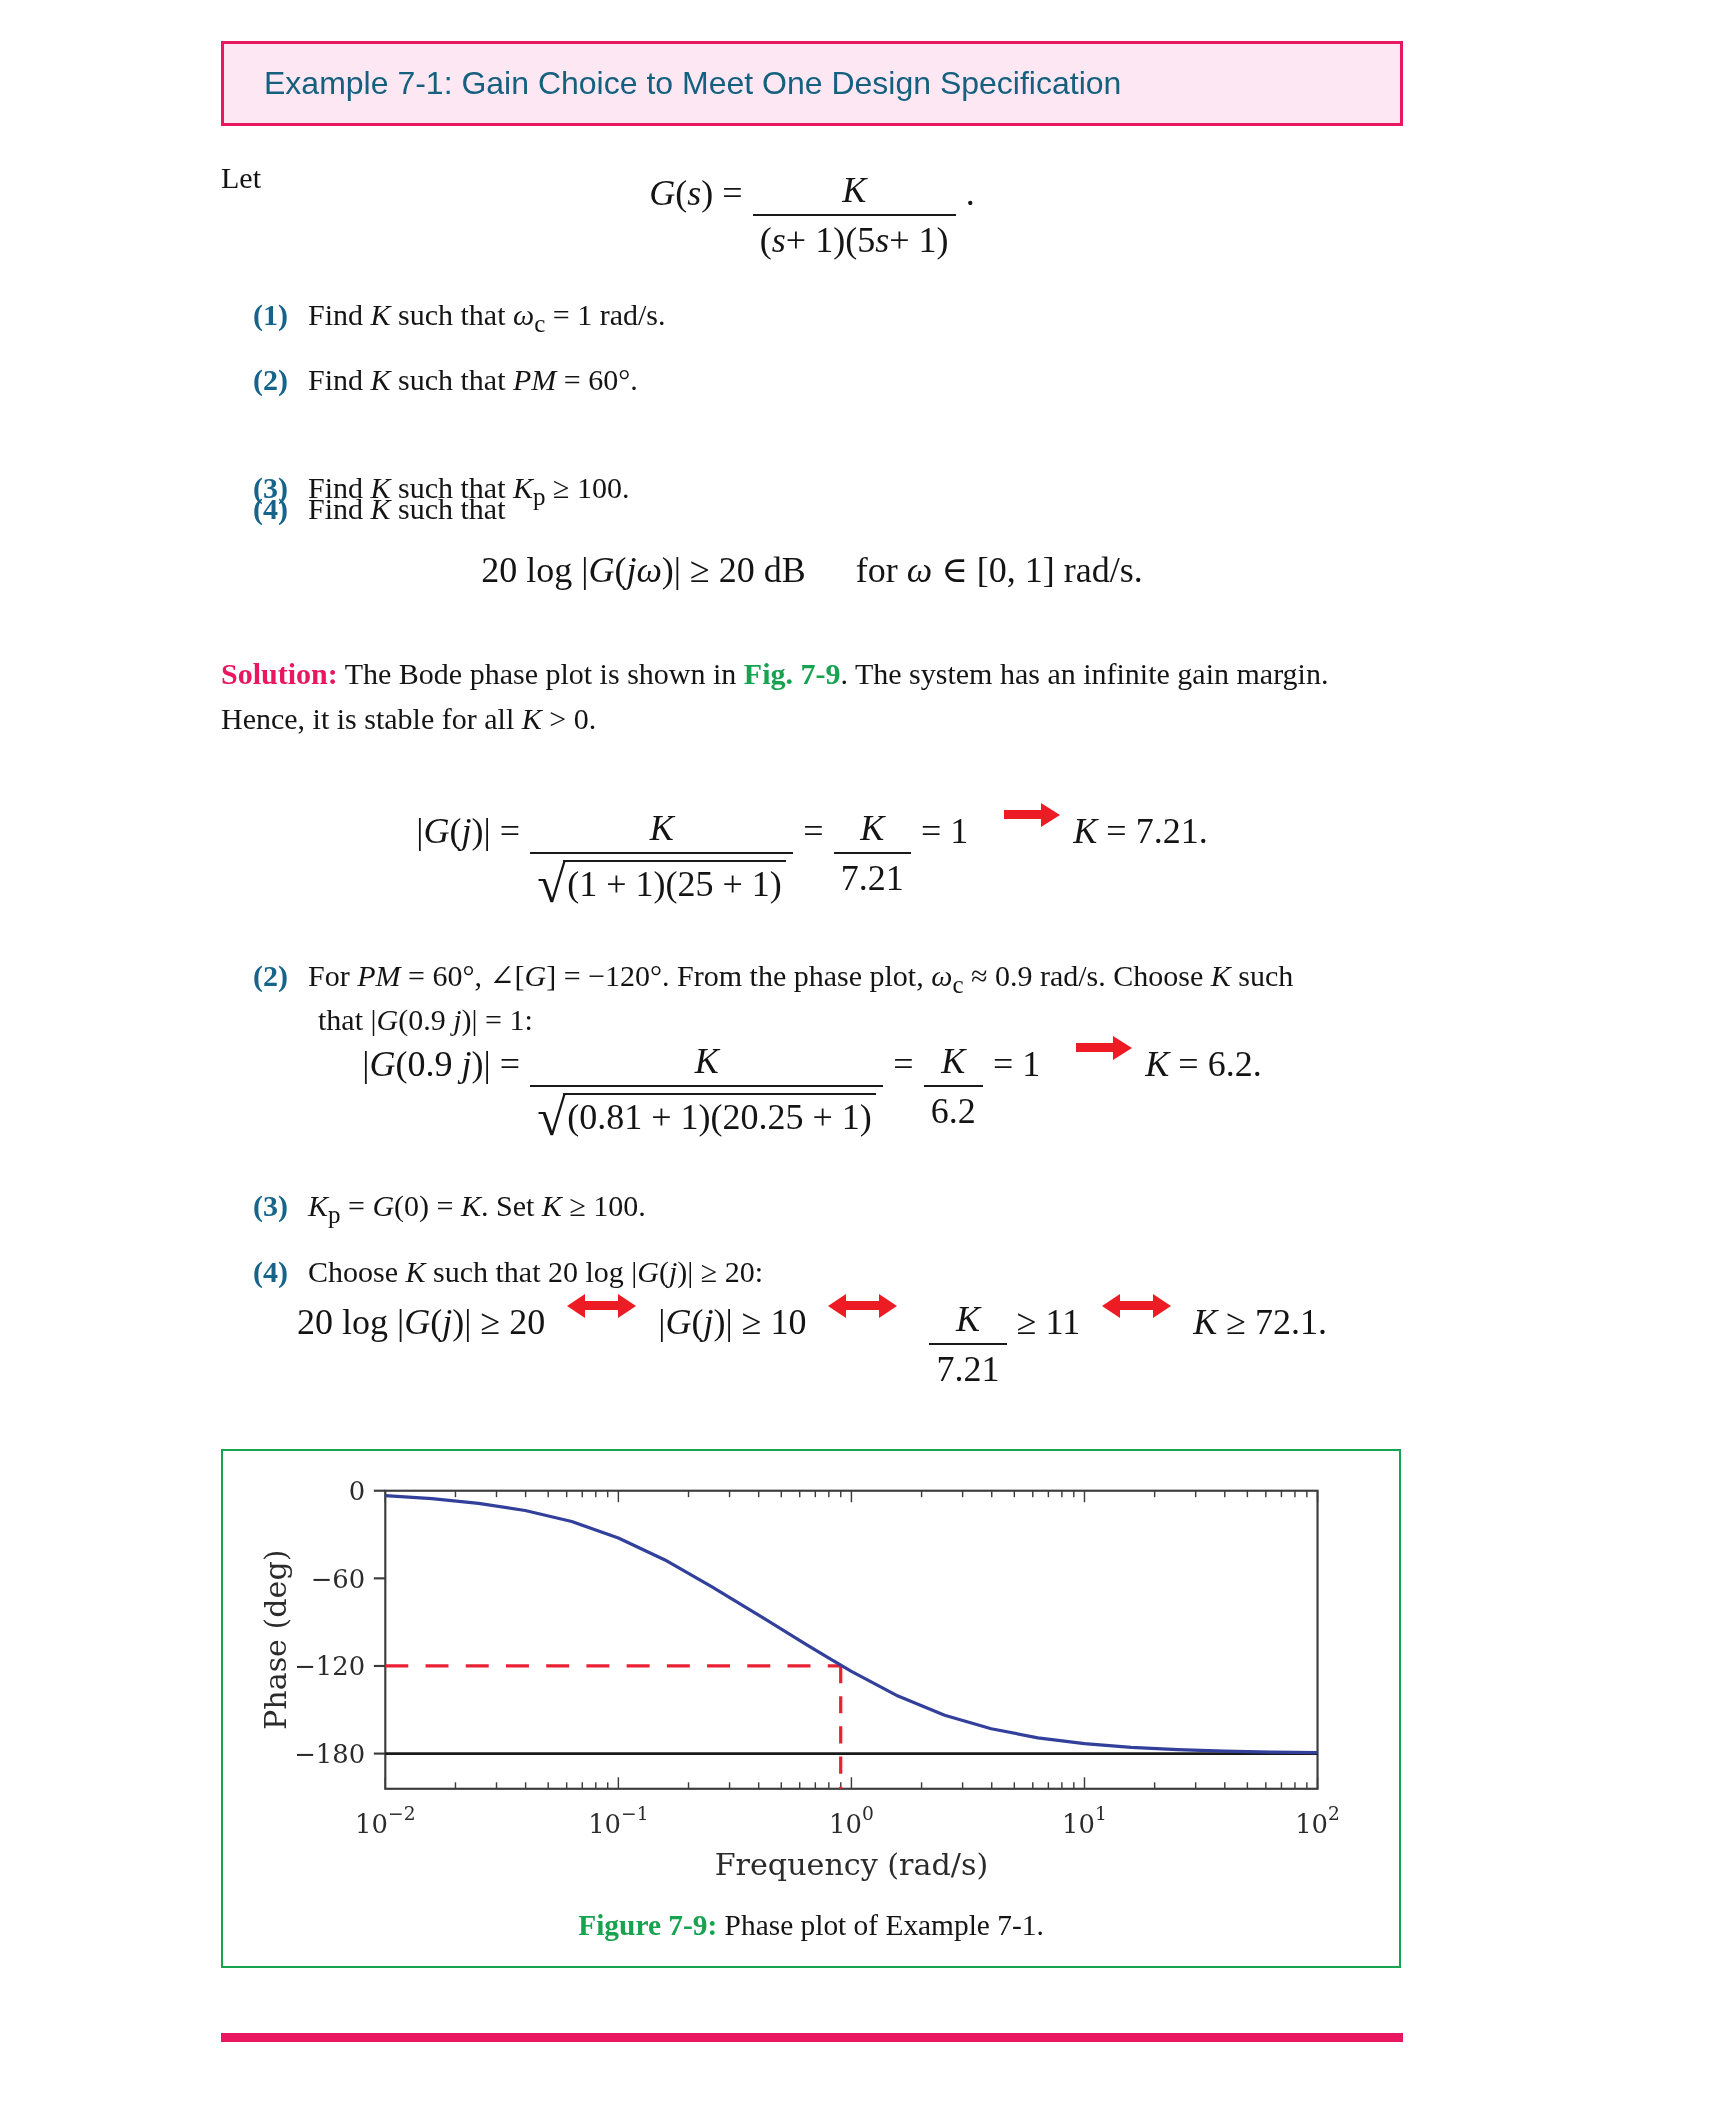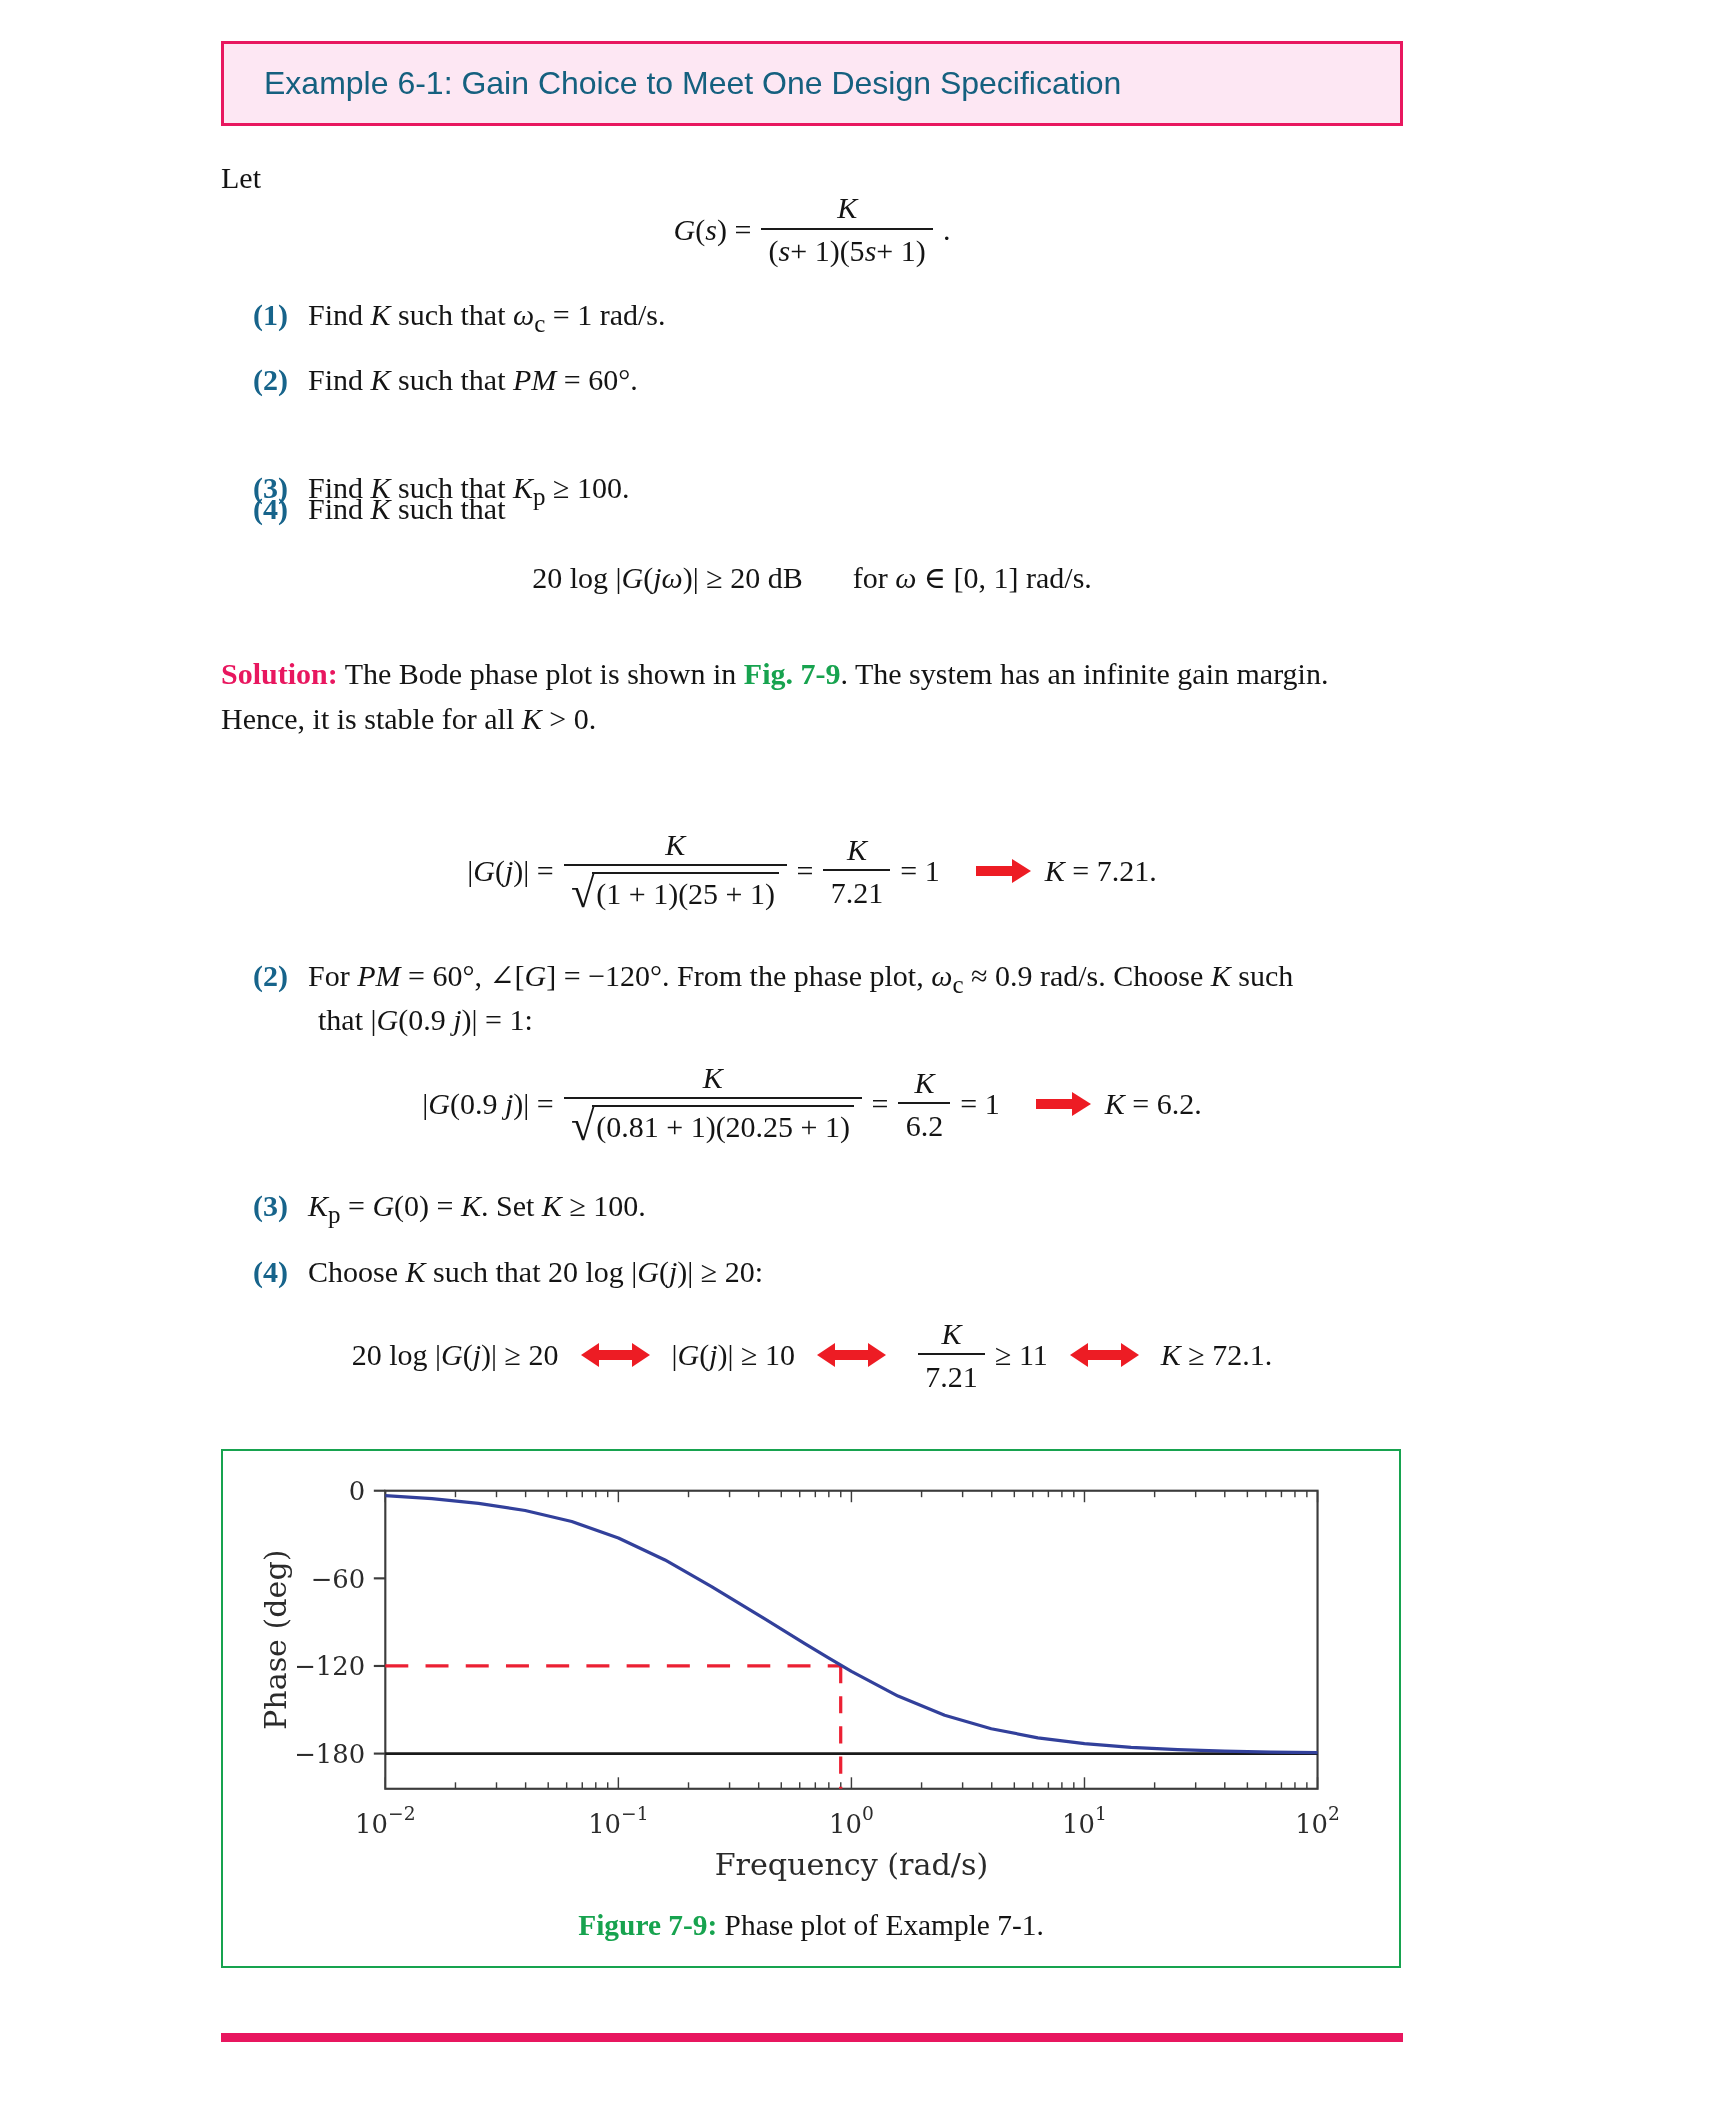--- a/index.html
+++ b/index.html
@@ -12,22 +12,22 @@
   .title-text{font-family:"Liberation Sans","DejaVu Sans",sans-serif;font-size:32px;color:#15607f;
               padding-left:40px;white-space:nowrap;}
 
   
   .txt{position:absolute;font-size:30px;line-height:1.25;white-space:nowrap;}
   .inum{color:#17648b;font-weight:bold;margin-right:20px;}
   .crimson{color:#e8175f;font-weight:bold;}
   .green{color:#17a34f;font-weight:bold;}
 
   
-  .eqrow{position:absolute;left:221px;width:1182px;display:flex;align-items:center;justify-content:center;
-         font-size:30px;white-space:nowrap;}
+  .eqrow{position:absolute;left:221px;width:1182px;display:flex;justify-content:center;
+         font-size:36px;white-space:nowrap;}
   .frac{display:inline-flex;flex-direction:column;align-items:center;vertical-align:middle;margin:0 10px;}
   .frac .num{padding:0 7.2px 4.3px 7.2px;line-height:1.05;}
   .frac .den{border-top:2.9px solid #1a1a1a;padding:5.7px 7.2px 0 7.2px;line-height:1.05;display:inline-flex;align-items:flex-end;}
   .sqrt{display:inline-flex;align-items:stretch;}
   .sqrt .sign{font-size:1.45em;line-height:0.95;margin-right:-2.9px;}
   .sqrt .radicand{border-top:2.2px solid #1a1a1a;padding:4.3px 4.3px 0 4.3px;}
   .gap60{display:inline-block;width:50px;}
 
   
   .arrow-right{position:relative;display:inline-block;width:37px;height:9.3px;background:#ed1c24;margin:0 32px 0 36px;}
@@ -49,21 +49,21 @@
   .axis-label{font-family:"DejaVu Serif","Liberation Serif",serif;font-size:42px;fill:#2b2b2b;}
 
   .bottom-rule{position:absolute;left:221px;top:2033px;width:1182px;height:9.3px;background:#e8175f;}
 </style>
 </head>
 <body>
 
 <div class="page">
 
   <div class="title-box">
-    <span class="title-text">Example 6-1:  Gain Choice to Meet One Design Specification</span>
+    <span class="title-text">Example 7-1:  Gain Choice to Meet One Design Specification</span>
   </div>
 
   <div class="txt" style="left:221px;top:159px;">Let</div>
   <div class="eqrow" style="top:172px;height:115px;">
     <span><i>G</i>(<i>s</i>) =</span>
     <span class="frac">
       <span class="num"><i>K</i></span>
       <span class="den">(<i>s</i> + 1)(5<i>s</i> + 1)</span>
     </span>
     <span>.</span>

